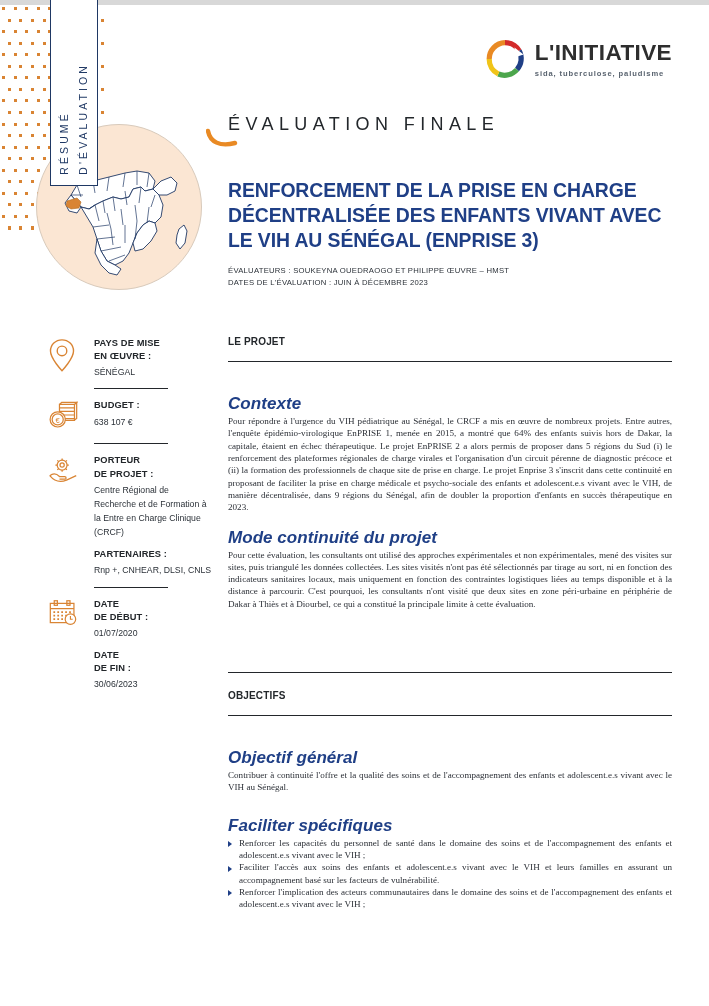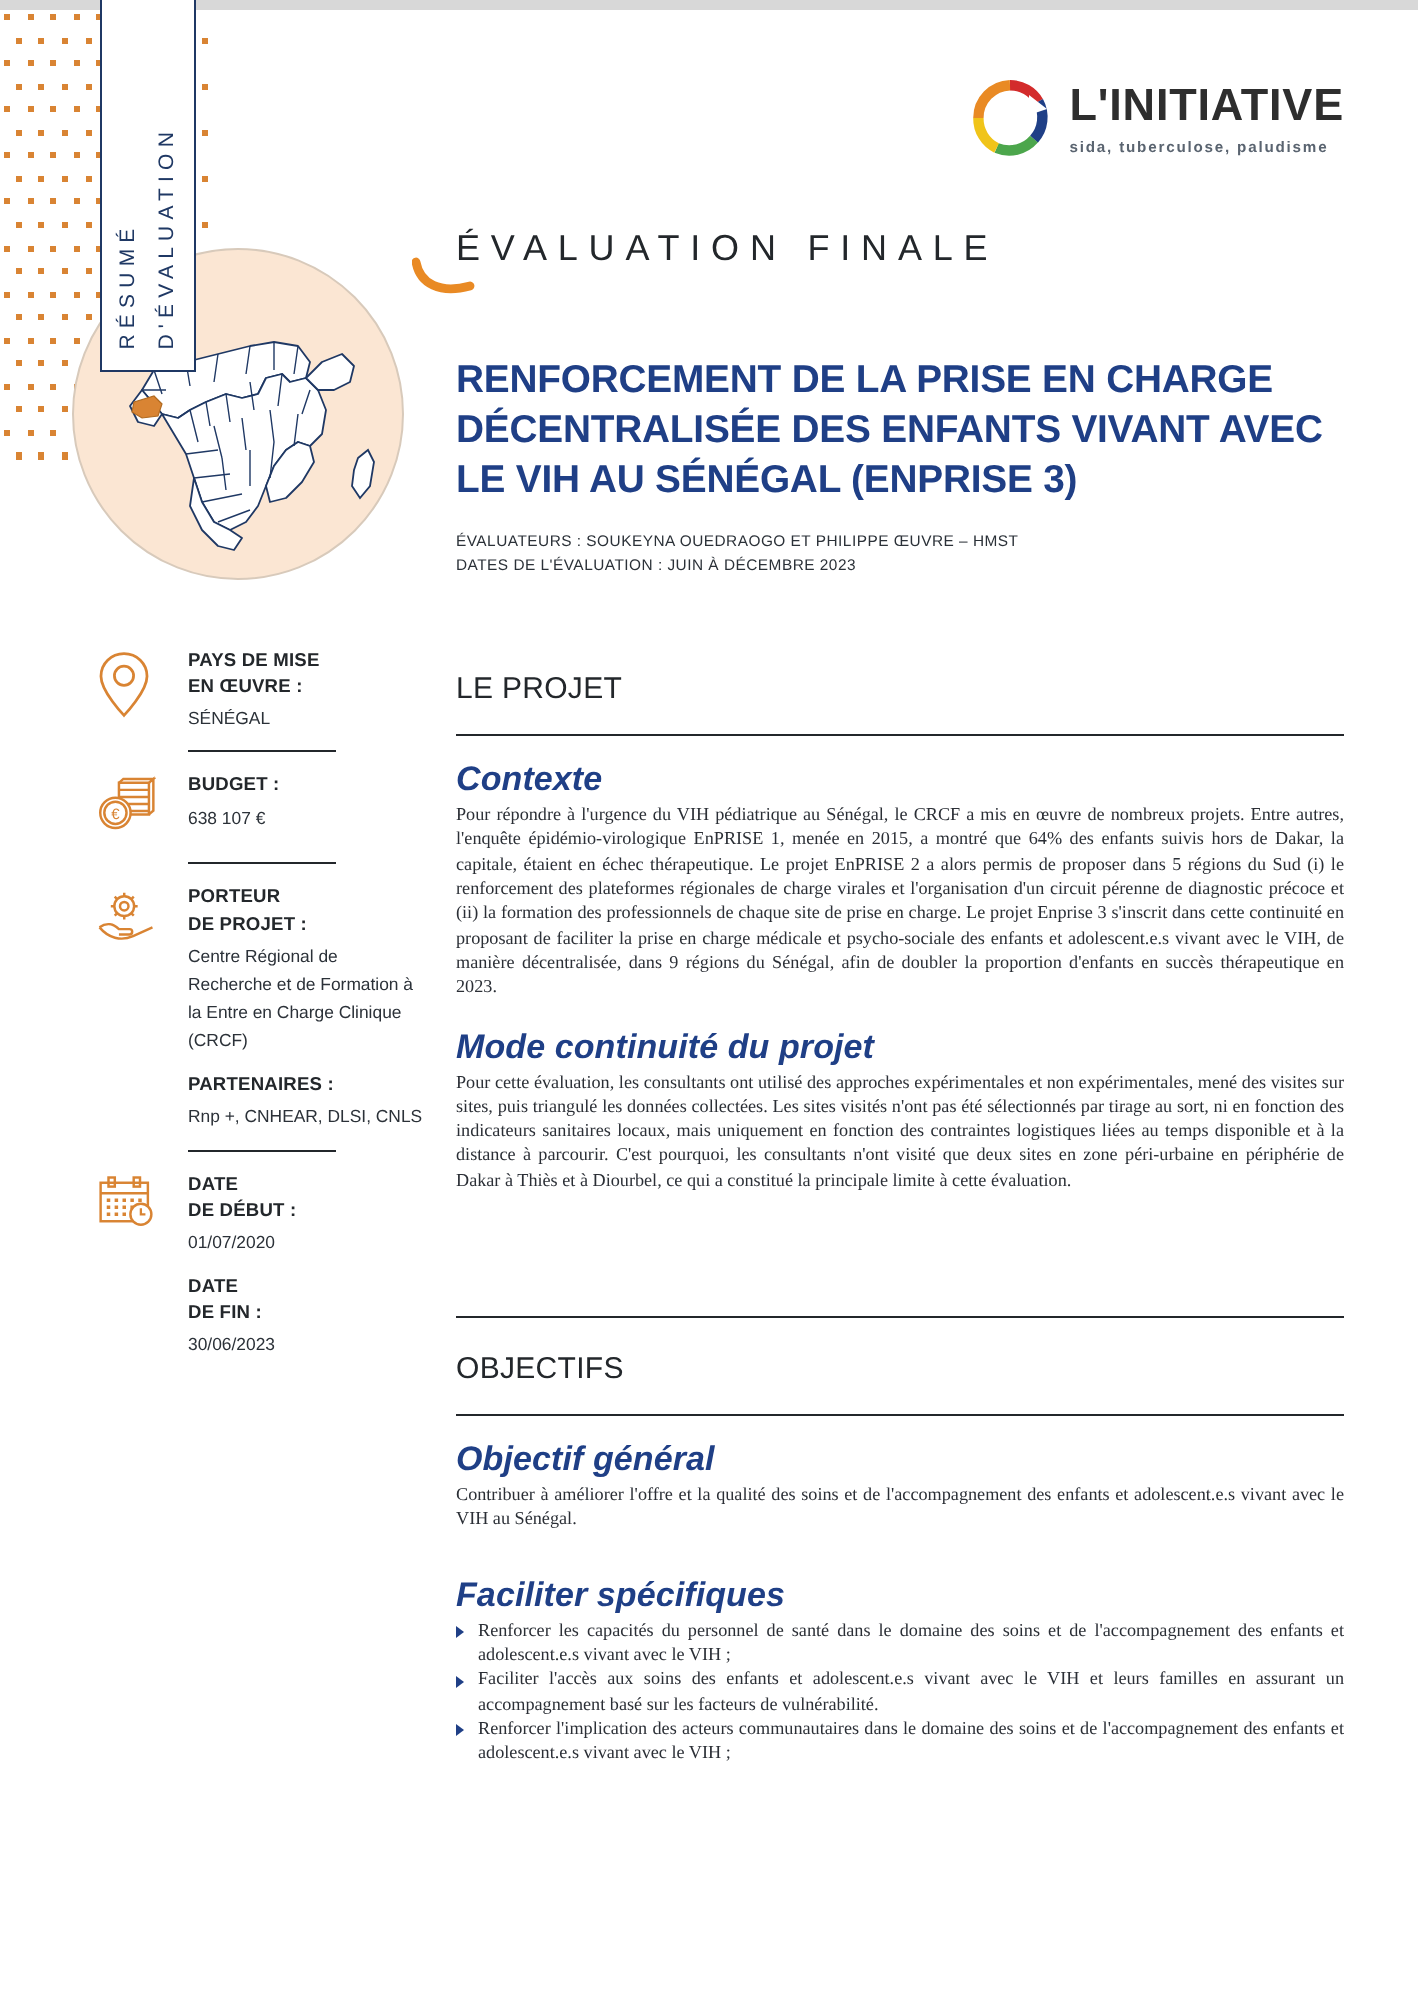--- a/index.html
+++ b/index.html
@@ -128,21 +128,21 @@
     left: 228px; top: 265px;
     font-size: 7.7px;
     line-height: 1.62;
     color: #2b3138;
     letter-spacing: 0.25px;
   }
 
   
   .info-col {
     position: absolute;
-    left: 48px; top: 323px;
+    left: 48px; top: 336px;
     width: 165px;
   }
   .info-row {
     position: relative;
     display: flex;
     gap: 10px;
     align-items: flex-start;
   }
   .info-icon { width: 36px; flex: none; padding-top: 2px; }
   .info-body { flex: 1 1 auto; padding-top: 1px; }
@@ -169,27 +169,27 @@
   }
   .sub-block { margin-top: 9px; }
 
   
   .main-col {
     position: absolute;
     left: 228px; top: 336px;
     width: 444px;
   }
   .section-head {
-    font-size: 15px;
-    font-weight: normal;
+    font-size: 10px;
+    font-weight: bold;
     color: #23272b;
     letter-spacing: 0.15px;
     padding-bottom: 14px;
     border-bottom: 1.4px solid #23272b;
-    margin-bottom: 12px;
+    margin-bottom: 32px;
   }
   .section-head.topruled {
     border-top: 1.4px solid #23272b;
     padding-top: 17px;
   }
   .sub-head {
     font-size: 17px;
     font-weight: bold;
     color: #1f3f86;
     margin-bottom: 1px;
@@ -596,21 +596,21 @@
     <div class="gap"></div>
 
     <div class="sub-head">Mode continuité du projet</div>
     <p class="body-text">Pour cette évaluation, les consultants ont utilisé des approches expérimentales et non expérimentales, mené des visites sur sites, puis triangulé les données collectées. Les sites visités n'ont pas été sélectionnés par tirage au sort, ni en fonction des indicateurs sanitaires locaux, mais uniquement en fonction des contraintes logistiques liées au temps disponible et à la distance à parcourir. C'est pourquoi, les consultants n'ont visité que deux sites en zone péri-urbaine en périphérie de Dakar à Thiès et à Diourbel, ce qui a constitué la principale limite à cette évaluation.</p>
 
     <div class="gap-lg"></div>
 
     <div class="section-head topruled">OBJECTIFS</div>
 
     <div class="sub-head">Objectif général</div>
-    <p class="body-text">Contribuer à améliorer l'offre et la qualité des soins et de l'accompagnement des enfants et adolescent.e.s vivant avec le VIH au Sénégal.</p>
+    <p class="body-text">Contribuer à continuité l'offre et la qualité des soins et de l'accompagnement des enfants et adolescent.e.s vivant avec le VIH au Sénégal.</p>
 
     <div class="gap-md"></div>
 
     <div class="sub-head">Faciliter spécifiques</div>
     <ul class="bullets" id="objlist">
         <li>Renforcer les capacités du personnel de santé dans le domaine des soins et de l'accompagnement des enfants et adolescent.e.s vivant avec le VIH ;</li>
         <li>Faciliter l'accès aux soins des enfants et adolescent.e.s vivant avec le VIH et leurs familles en assurant un accompagnement basé sur les facteurs de vulnérabilité.</li>
         <li>Renforcer l'implication des acteurs communautaires dans le domaine des soins et de l'accompagnement des enfants et adolescent.e.s vivant avec le VIH ;</li>
       </ul>
 

